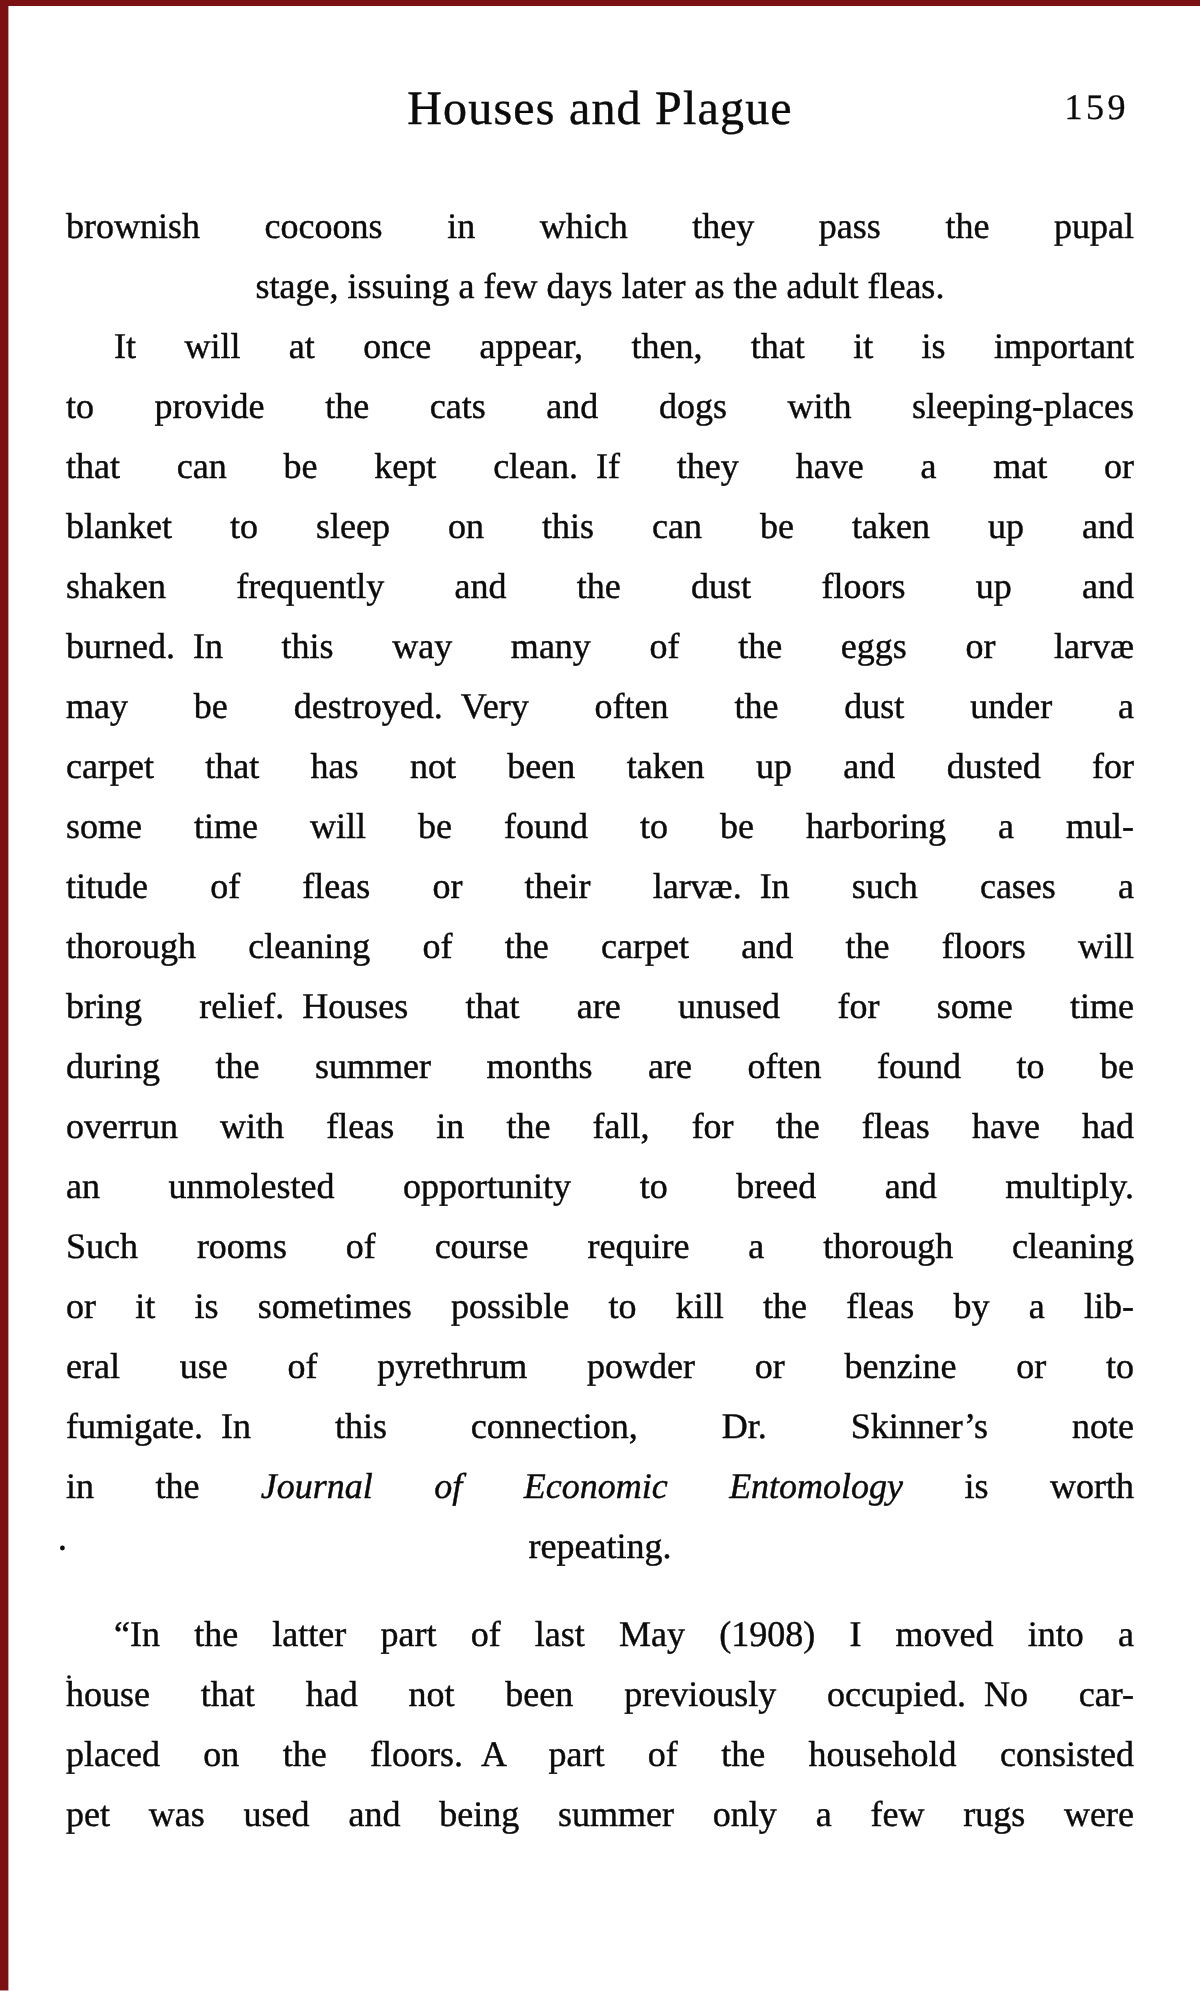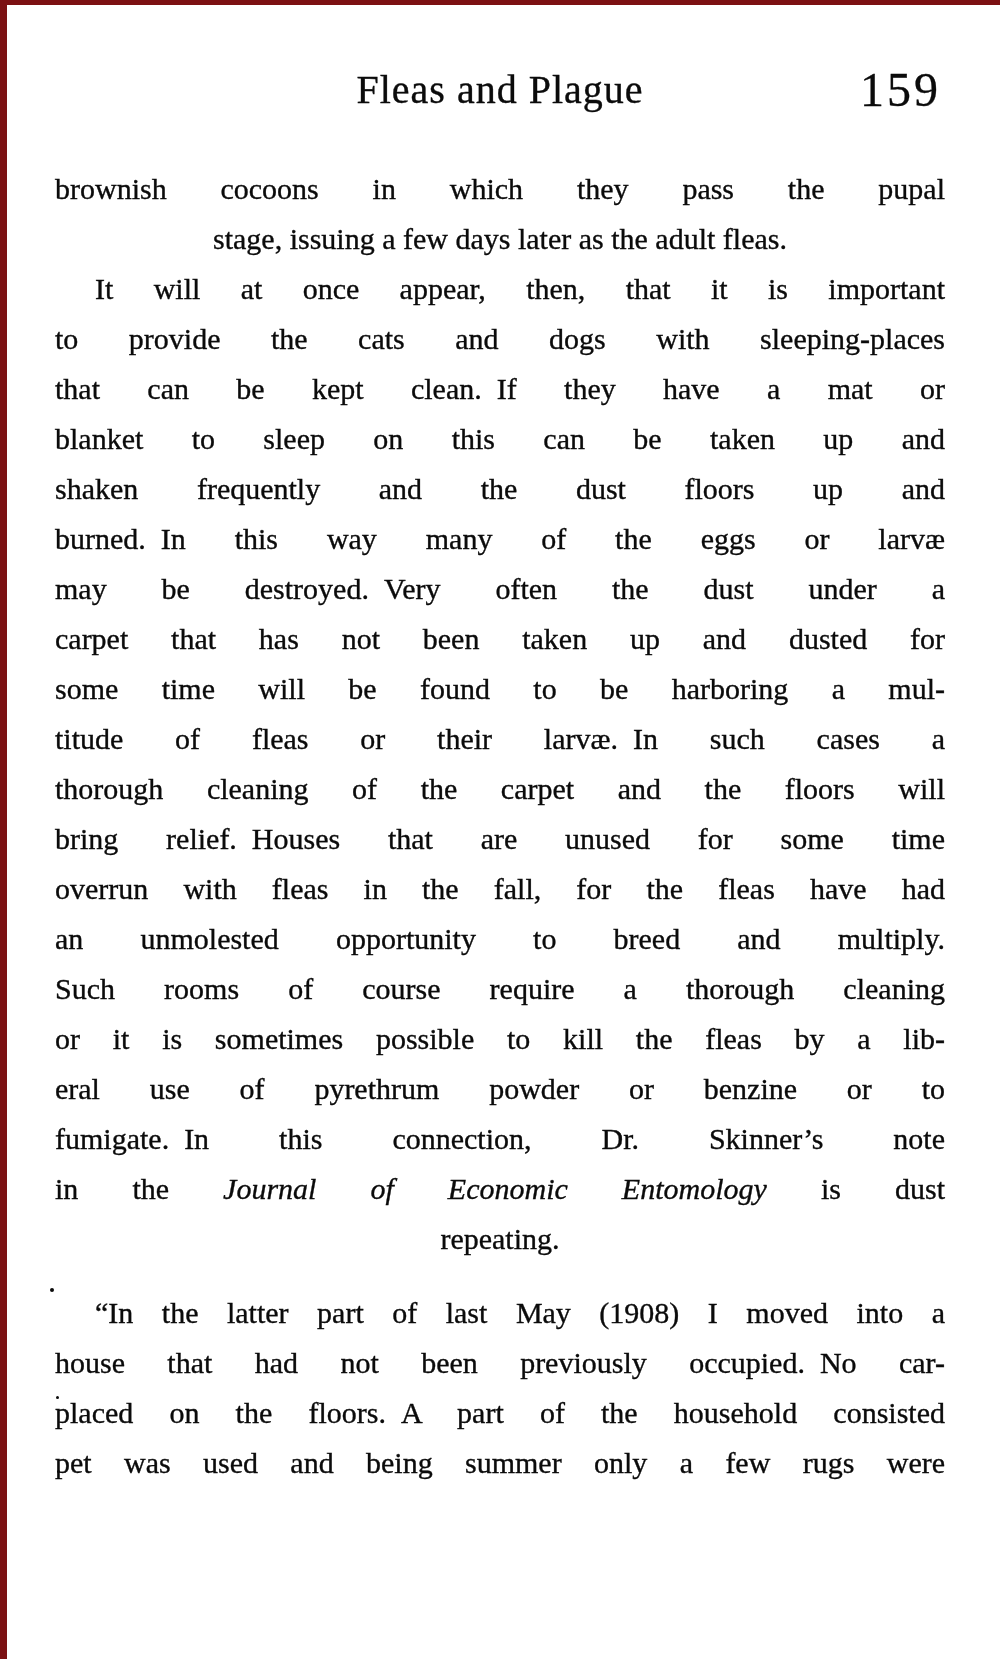--- a/index.html
+++ b/index.html
@@ -43,21 +43,21 @@
     text-align: center;
     font-size: 40px;
     line-height: 52px;
     letter-spacing: 1px;
     -webkit-text-stroke: 0.35px currentColor;
   }
   .page-number {
     position: absolute;
     right: 4px;
     top: 0;
-    font-size: 48px;
+    font-size: 30px;
     line-height: 52px;
     letter-spacing: 3px;
     -webkit-text-stroke: 0.3px currentColor;
   }
   .text-block {
     position: absolute;
     top: 164px;
     left: 55px;
     width: 890px;
     font-size: 30px;
@@ -81,21 +81,21 @@
 </style>
 </head>
 <body>
 
 <div class="page">
 
   <div class="edge-top"></div>
   <div class="edge-left"></div>
 
   <header class="running-head">
-    <span class="head-title">Fleas and Plague</span>
+    <span class="head-title">Houses and Plague</span>
     <span class="page-number">159</span>
   </header>
 
   <main class="text-block" id="paragraphs">
       <div class="paragraph">
         <div class="line j"><span>brownish cocoons in which they pass the pupal</span></div>
         <div class="line"><span>stage, issuing a few days later as the adult fleas.</span></div>
       </div>
       <div class="paragraph">
         <div class="line j indent"><span>It will at once appear, then, that it is important</span></div>
@@ -103,27 +103,28 @@
         <div class="line j"><span>that can be kept clean. If they have a mat or</span></div>
         <div class="line j"><span>blanket to sleep on this can be taken up and</span></div>
         <div class="line j"><span>shaken frequently and the dust floors up and</span></div>
         <div class="line j"><span>burned. In this way many of the eggs or larvæ</span></div>
         <div class="line j"><span>may be destroyed. Very often the dust under a</span></div>
         <div class="line j"><span>carpet that has not been taken up and dusted for</span></div>
         <div class="line j"><span>some time will be found to be harboring a mul-</span></div>
         <div class="line j"><span>titude of fleas or their larvæ. In such cases a</span></div>
         <div class="line j"><span>thorough cleaning of the carpet and the floors will</span></div>
         <div class="line j"><span>bring relief. Houses that are unused for some time</span></div>
+        <div class="line j"><span>during the summer months are often found to be</span></div>
         <div class="line j"><span>overrun with fleas in the fall, for the fleas have had</span></div>
         <div class="line j"><span>an unmolested opportunity to breed and multiply.</span></div>
         <div class="line j"><span>Such rooms of course require a thorough cleaning</span></div>
         <div class="line j"><span>or it is sometimes possible to kill the fleas by a lib-</span></div>
         <div class="line j"><span>eral use of pyrethrum powder or benzine or to</span></div>
         <div class="line j"><span>fumigate. In this connection, Dr. Skinner’s note</span></div>
-        <div class="line j"><span>in the </span><span class="it">Journal of Economic Entomology</span><span> is dust</span></div>
+        <div class="line j"><span>in the </span><span class="it">Journal of Economic Entomology</span><span> is worth</span></div>
         <div class="line"><span>repeating.</span></div>
       </div>
       <div class="paragraph spaced">
         <div class="line j indent"><span>“In the latter part of last May (1908) I moved into a</span></div>
         <div class="line j"><span>house that had not been previously occupied. No car-</span></div>
         <div class="line j"><span>placed on the floors. A part of the household consisted</span></div>
         <div class="line j"><span>pet was used and being summer only a few rugs were</span></div>
       </div>
     </main>
 

